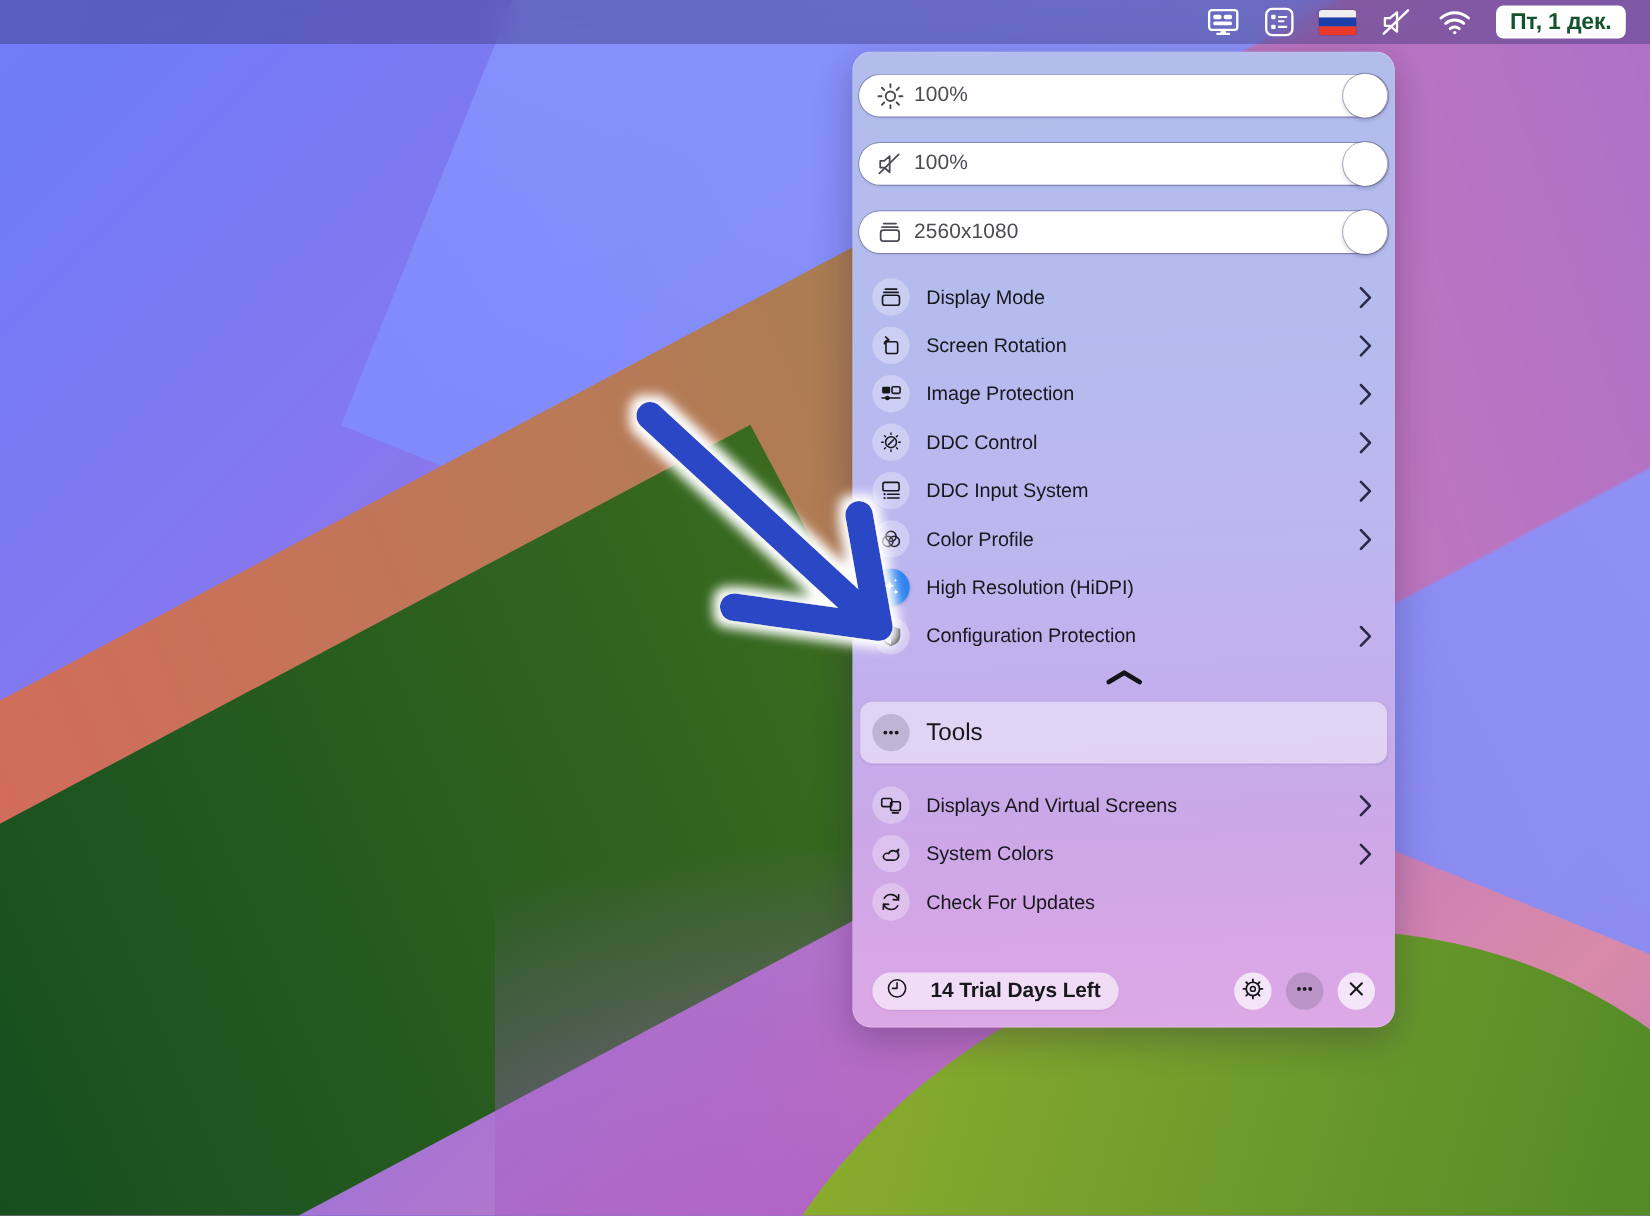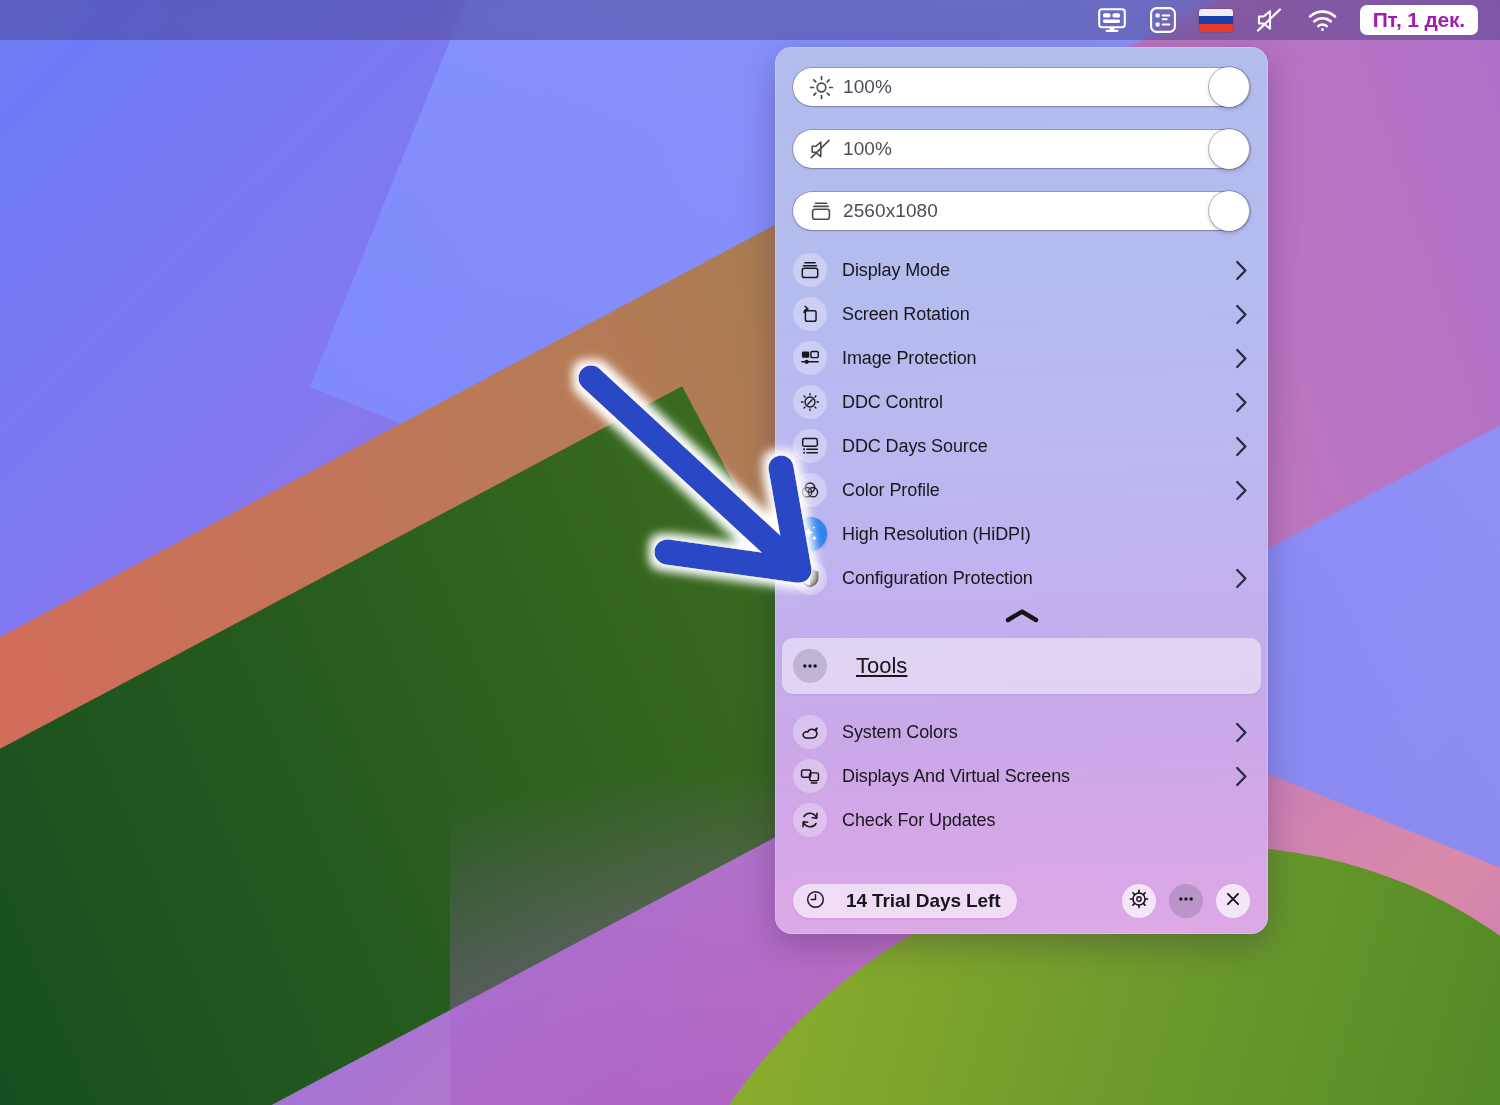--- a/index.html
+++ b/index.html
@@ -75,21 +75,21 @@
     z-index:30;
   }
   .mb-item { display:flex; align-items:center; height:40px; }
   .mb-icon svg { display:block; }
   .mb-flag {
     width:34px; height:23px; border-radius:3px; overflow:hidden;
     display:flex; flex-direction:column; box-shadow:0 0 0 .5px rgba(0,0,0,.18);
   }
   .mb-flag i { display:block; flex:1 1 33.33%; }
   .mb-date {
-    background:#ffffff; color:#a21caf;
+    background:#ffffff; color:#14532d;
     font-size:21px; font-weight:700; letter-spacing:-.2px;
     padding:4px 13px 5px; border-radius:7px;
     line-height:1; white-space:nowrap;
   }
 
   
   #arrow { position:absolute; left:545px; top:340px; width:320px; height:290px; z-index:25; }
 
   
   #panel {
@@ -104,21 +104,21 @@
        #c3aeec 66%,
        #cba8e8 78%,
        #d6a6e6 90%,
        #dda9e6 100%);
     box-shadow:0 10px 34px rgba(40,20,70,.30), 0 0 0 .5px rgba(255,255,255,.35) inset;
     overflow:hidden;
     z-index:20;
   }
 
   
-  .slider-wrap { padding:0 18px;text-align:center; }
+  .slider-wrap { padding:0 6px;text-align:center; }
   .slider {
     height:38px; margin-top:0;
     background:#ffffff; border-radius:19px;
     box-shadow:0 0 0 .8px rgba(70,70,110,.42), 0 1px 2px rgba(40,30,80,.18);
     display:flex; align-items:center; position:relative;
     padding-left:14px;
   }
   .slider + .slider { margin-top:24px; }
   .slider .s-icon { width:28px; display:flex; align-items:center; justify-content:center; color:#4a4a55; }
   .slider .s-val { font-size:19px; color:#4c4c57; margin-left:8px; letter-spacing:.1px; }
@@ -156,21 +156,21 @@
   .tools-row {
     margin:6px 7px 0; height:56px; border-radius:11px;
     background:rgba(255,255,255,.47);
     display:flex; align-items:center; padding:0 11px;
     box-shadow:0 1px 2px rgba(70,40,100,.10);
   }
   .tools-row .r-icon {
     width:34px; height:34px; border-radius:50%;
     background:rgba(120,110,140,.30); display:flex; align-items:center; justify-content:center;
   }
-  .tools-row .r-label { margin-left:29px; font-size:22px; color:#17171c;text-decoration:underline; }
+  .tools-row .r-label { margin-left:15px; font-size:22px; color:#17171c; }
 
   .rows2 { margin-top:16px; }
 
   
   .footer {
     position:absolute; left:0; right:0; bottom:16px;
     display:flex; align-items:center; padding:0 18px;
   }
   .trial {
     height:34px; border-radius:17px; background:rgba(255,255,255,.60);
@@ -401,21 +401,21 @@
     <div class="row">
       <span class="r-icon">
         <svg width="22" height="22" viewBox="0 0 24 24">
           <rect x="4" y="3.8" width="16" height="8.4" rx="1.8" fill="none" stroke="#17171c" stroke-width="1.6"></rect>
           <circle cx="5.6" cy="15.6" r="1.1" fill="#17171c"></circle>
           <circle cx="5.6" cy="19.4" r="1.1" fill="#17171c"></circle>
           <line x1="8.6" y1="15.6" x2="20" y2="15.6" stroke="#17171c" stroke-width="1.6" stroke-linecap="round"></line>
           <line x1="8.6" y1="19.4" x2="20" y2="19.4" stroke="#17171c" stroke-width="1.6" stroke-linecap="round"></line>
         </svg>
       </span>
-      <span class="r-label">DDC Days Source</span>
+      <span class="r-label">DDC Input System</span>
       <span class="r-chev">
         <svg width="13" height="21" viewBox="0 0 13 21">
             <path d="M2.2 2 L10.4 10.5 L2.2 19" fill="none" stroke="#2a2a45" stroke-width="2.3" stroke-linecap="round" stroke-linejoin="round"></path>
           </svg>
       </span>
     </div>
 
     <div class="row">
       <span class="r-icon">
         <svg width="22" height="22" viewBox="0 0 24 24">
@@ -474,40 +474,40 @@
       </svg>
     </span>
     <span class="r-label">Tools</span>
   </div>
 
   <div class="rows2">
 
     <div class="row">
       <span class="r-icon">
         <svg width="22" height="22" viewBox="0 0 24 24">
-          <path d="M4.4 15.6 a3.9 3.9 0 0 1 3.9-3.9 c.5 0 1 .1 1.4.3 a4.6 4.6 0 0 1 4.3-3 c1.1 0 2.1.4 2.9 1 l2.7-2.2 -1.2 3.2 a4.6 4.6 0 0 1 -4.4 7.5 H8.3 a3.9 3.9 0 0 1 -3.9-3.9z" fill="none" stroke="#17171c" stroke-width="1.6" stroke-linejoin="round"></path>
-        </svg>
-      </span>
-      <span class="r-label">System Colors</span>
-      <span class="r-chev">
-        <svg width="13" height="21" viewBox="0 0 13 21">
-            <path d="M2.2 2 L10.4 10.5 L2.2 19" fill="none" stroke="#2a2a45" stroke-width="2.3" stroke-linecap="round" stroke-linejoin="round"></path>
-          </svg>
-      </span>
-    </div>
-
-    <div class="row">
-      <span class="r-icon">
-        <svg width="22" height="22" viewBox="0 0 24 24">
           <rect x="2.8" y="5.4" width="10" height="8" rx="1.8" fill="none" stroke="#17171c" stroke-width="1.6"></rect>
           <rect x="11.6" y="8.6" width="9.6" height="8.6" rx="1.8" fill="none" stroke="#17171c" stroke-width="1.6"></rect>
           <line x1="13.4" y1="19.6" x2="19.4" y2="19.6" stroke="#17171c" stroke-width="1.6" stroke-linecap="round"></line>
         </svg>
       </span>
       <span class="r-label">Displays And Virtual Screens</span>
+      <span class="r-chev">
+        <svg width="13" height="21" viewBox="0 0 13 21">
+            <path d="M2.2 2 L10.4 10.5 L2.2 19" fill="none" stroke="#2a2a45" stroke-width="2.3" stroke-linecap="round" stroke-linejoin="round"></path>
+          </svg>
+      </span>
+    </div>
+
+    <div class="row">
+      <span class="r-icon">
+        <svg width="22" height="22" viewBox="0 0 24 24">
+          <path d="M4.4 15.6 a3.9 3.9 0 0 1 3.9-3.9 c.5 0 1 .1 1.4.3 a4.6 4.6 0 0 1 4.3-3 c1.1 0 2.1.4 2.9 1 l2.7-2.2 -1.2 3.2 a4.6 4.6 0 0 1 -4.4 7.5 H8.3 a3.9 3.9 0 0 1 -3.9-3.9z" fill="none" stroke="#17171c" stroke-width="1.6" stroke-linejoin="round"></path>
+        </svg>
+      </span>
+      <span class="r-label">System Colors</span>
       <span class="r-chev">
         <svg width="13" height="21" viewBox="0 0 13 21">
             <path d="M2.2 2 L10.4 10.5 L2.2 19" fill="none" stroke="#2a2a45" stroke-width="2.3" stroke-linecap="round" stroke-linejoin="round"></path>
           </svg>
       </span>
     </div>
 
     <div class="row">
       <span class="r-icon">
         <svg width="22" height="22" viewBox="0 0 24 24">

